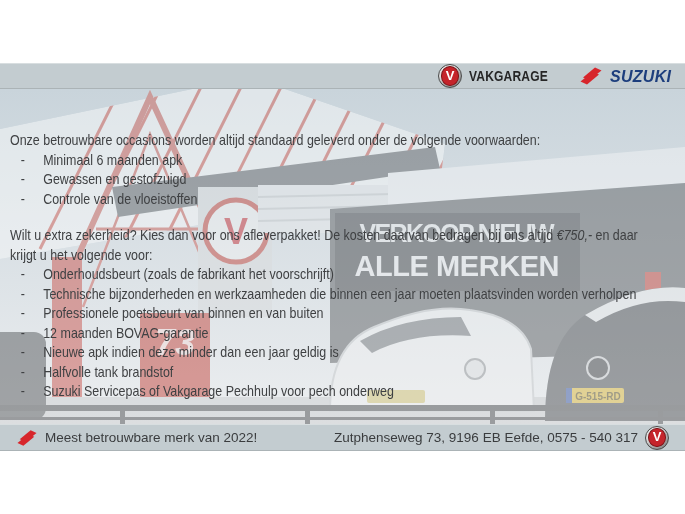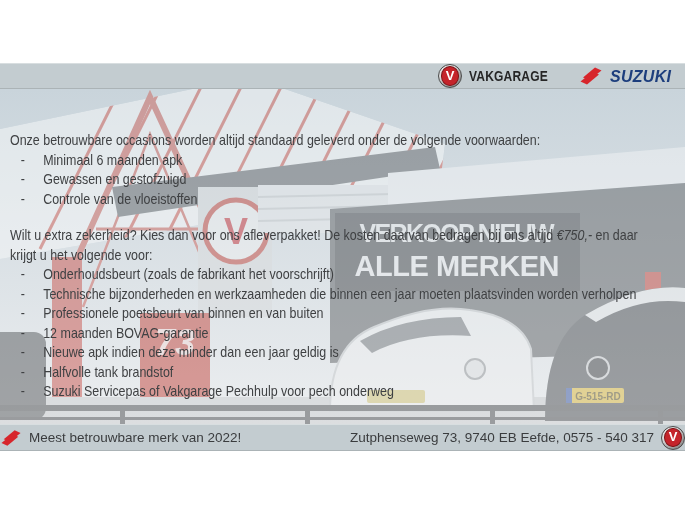--- a/index.html
+++ b/index.html
@@ -7,21 +7,21 @@
     position:relative;width:685px;height:514px;background:#ffffff;
     overflow:hidden;font-family:"Liberation Sans",sans-serif;
   }
   
   .bar{
     position:absolute;left:0;right:0;background:#c3ccd0;
     box-shadow:inset 0 1px 0 rgba(255,255,255,.35), inset 0 -1px 0 rgba(0,0,0,.12);
     display:flex;align-items:center;
   }
   .topbar{top:63px;height:26px;justify-content:flex-end;padding-right:10px;gap:8px;}
-  .bottombar{top:424px;height:27px;justify-content:space-between;padding:0 0;}
+  .bottombar{top:424px;height:27px;justify-content:space-between;padding:0 16px;}
   .bargroup{display:flex;align-items:center;gap:7px;}
   .vak-word{
     font-weight:700;font-size:14px;color:#262626;letter-spacing:.2px;
     transform:scaleX(.86);transform-origin:left center;white-space:nowrap;
   }
   .suzuki-word{
     font-weight:700;font-style:italic;font-size:17px;color:#1d3e7d;
     transform:scaleX(.94);transform-origin:left center;white-space:nowrap;letter-spacing:.3px;
   }
   .bartext{font-size:13.5px;color:#3a3c3e;white-space:nowrap;}
@@ -206,21 +206,21 @@
 
   <div class="bar bottombar">
     <div class="bargroup">
       <svg class="smark" width="22" height="20" viewBox="0 0 24 22">
         <path d="M4 12.5 L16 2.5 L22.5 5.5 L10.5 15 Z" fill="#d7262c"></path>
         <path d="M20 9.5 L8 19.5 L1.5 16.5 L13.5 7 Z" fill="#d7262c"></path>
       </svg>
       <span class="bartext">Meest betrouwbare merk van 2022!</span>
     </div>
     <div class="bargroup">
-      <span class="bartext">Zutphenseweg 73, 9740 EB Eefde, 0575 - 540 317</span>
+      <span class="bartext">Zutphenseweg 73, 9196 EB Eefde, 0575 - 540 317</span>
       <div class="vlogo sm">
         <div class="oval">
             <span class="vletter">V</span>
           </div>
       </div>
     </div>
   </div>
 
 </div>
 

